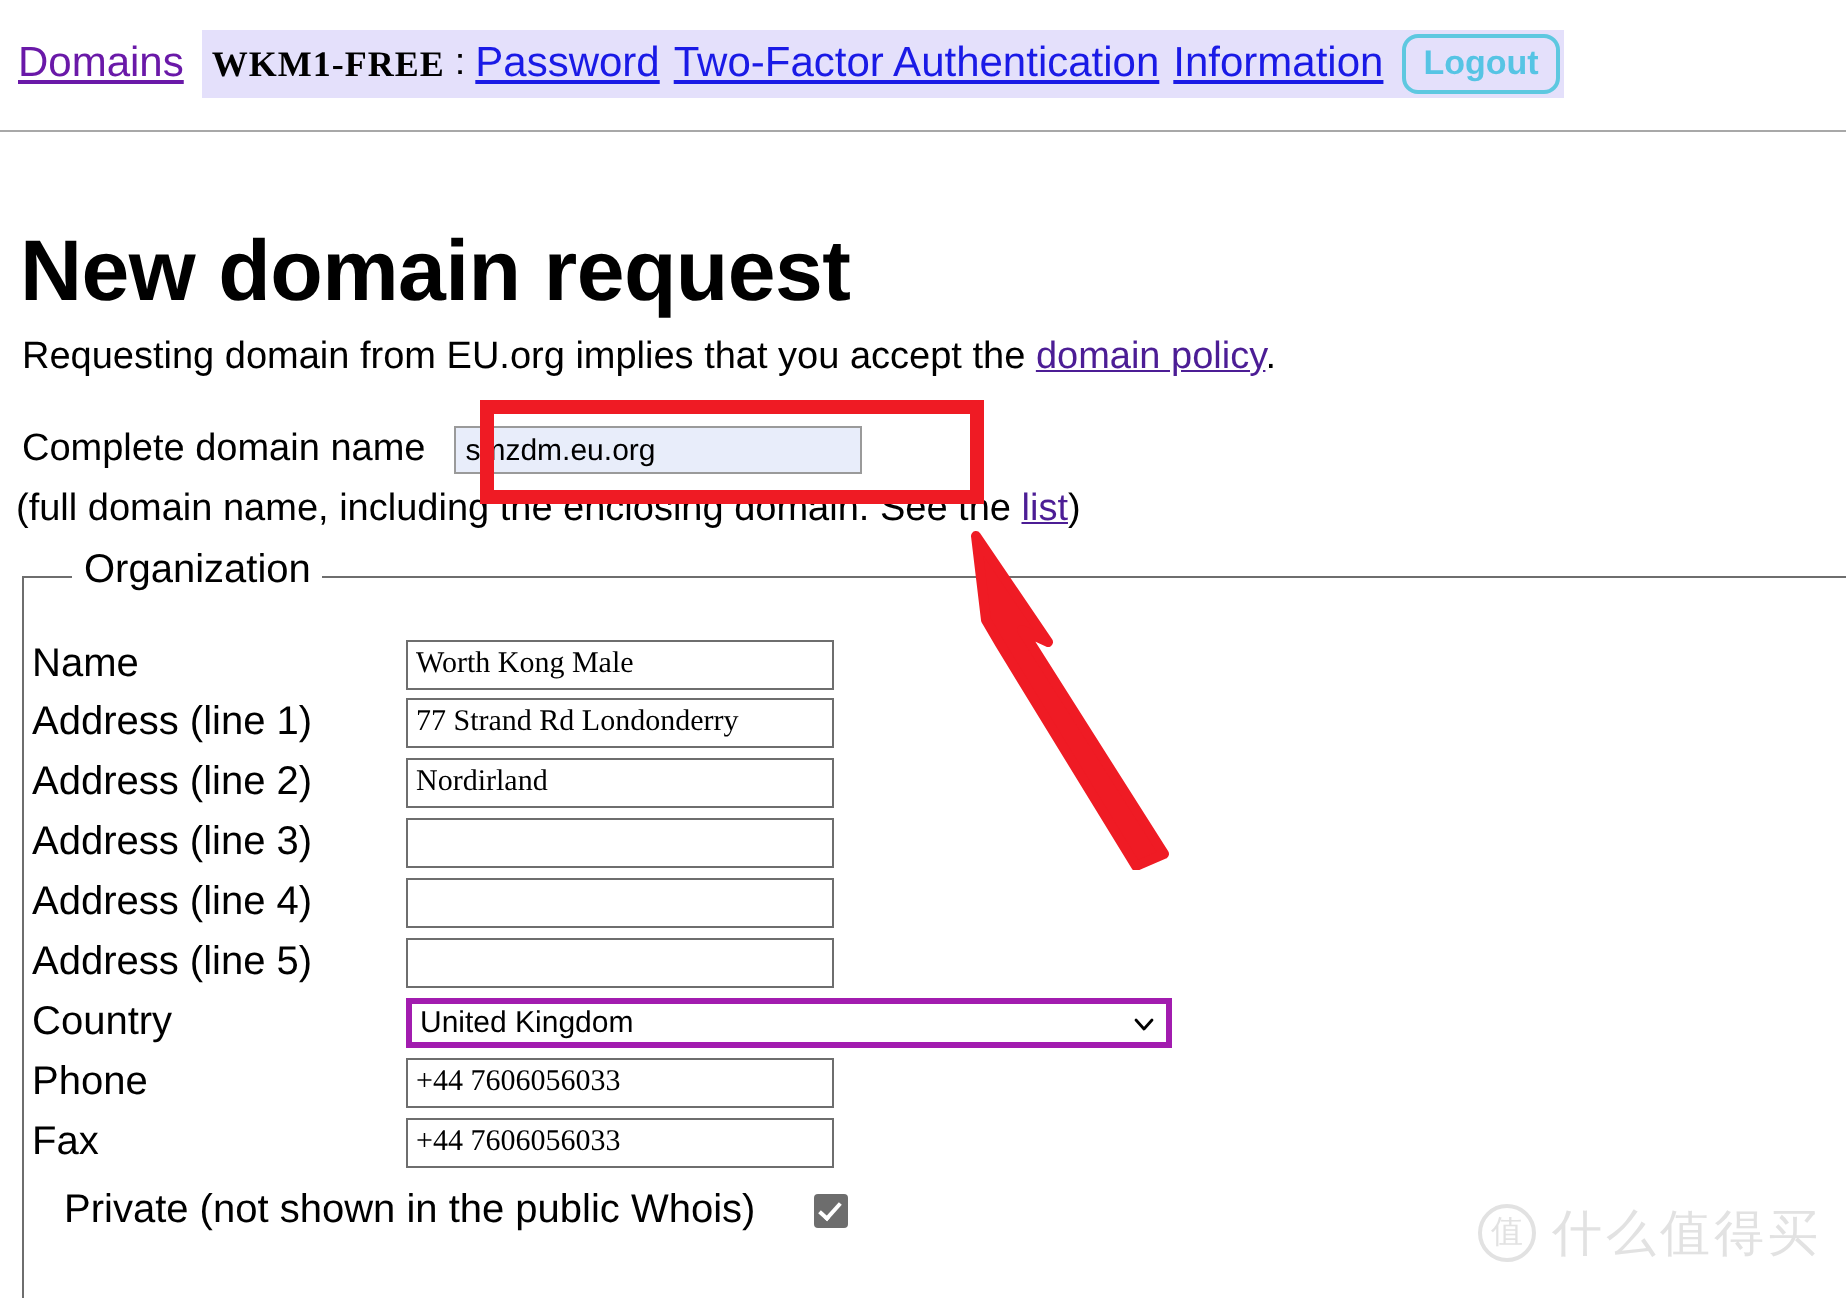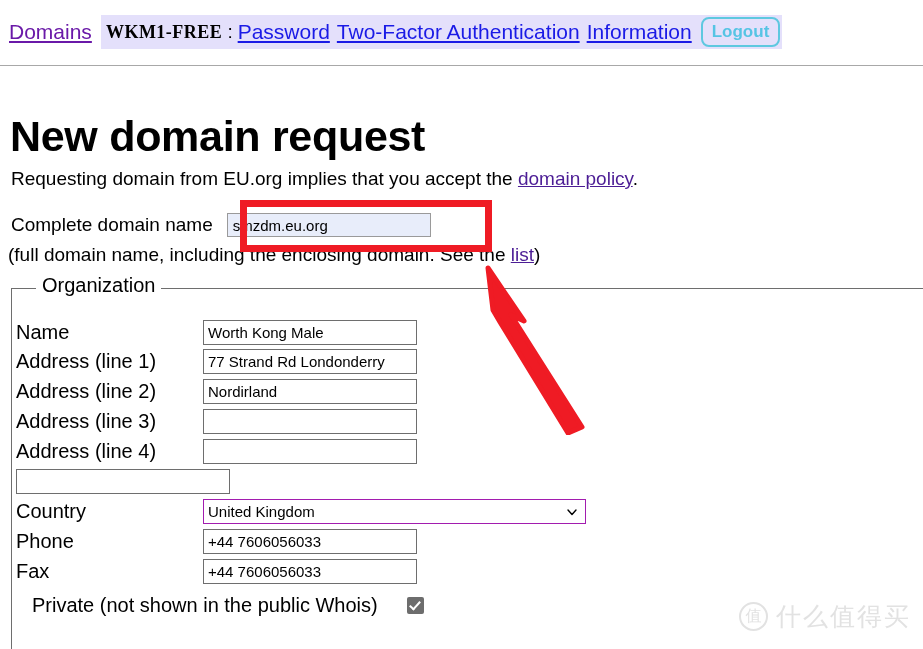--- a/index.html
+++ b/index.html
@@ -172,31 +172,31 @@
     width: 187px;
     font-size: 20px;
     line-height: 20px;
   }
   .text-input {
     width: 214px;
     height: 25px;
     box-sizing: border-box;
     border: 1px solid #6e6e6e;
     background: #ffffff;
-    font-family: Liberation Sans, sans-serif;
+    font-family: Liberation Serif, serif;
     font-size: 15px;
     color: #000;
     padding: 0 4px;
     outline: none;
   }
   select.country-select {
     width: 383px;
     height: 25px;
     box-sizing: border-box;
-    border: 1px solid #a21caf;
+    border: 3px solid #a21caf;
     background: #ffffff;
     font-family: "Liberation Sans", sans-serif;
     font-size: 15px;
     color: #000;
     padding: 0 4px;
     outline: none;
     -webkit-appearance: none;
     -moz-appearance: none;
     appearance: none;
   }
@@ -340,20 +340,21 @@
     <span class="row-label">Address (line 3)</span>
     <input class="text-input" type="text" value="" style="">
   </div>
 
   <div class="form-row" style="top:149px">
     <span class="row-label">Address (line 4)</span>
     <input class="text-input" type="text" value="" style="">
   </div>
 
   <div class="form-row" style="top:179px">
+    <span class="row-label">Address (line 5)</span>
     <input class="text-input" type="text" value="" style="">
   </div>
 
   <div class="form-row" style="top:209px">
     <span class="row-label">Country</span>
     <span class="select-wrap">
       <select class="country-select">
         <option>United Kingdom</option>
       </select>
       <svg class="select-caret" viewBox="0 0 10 10">

